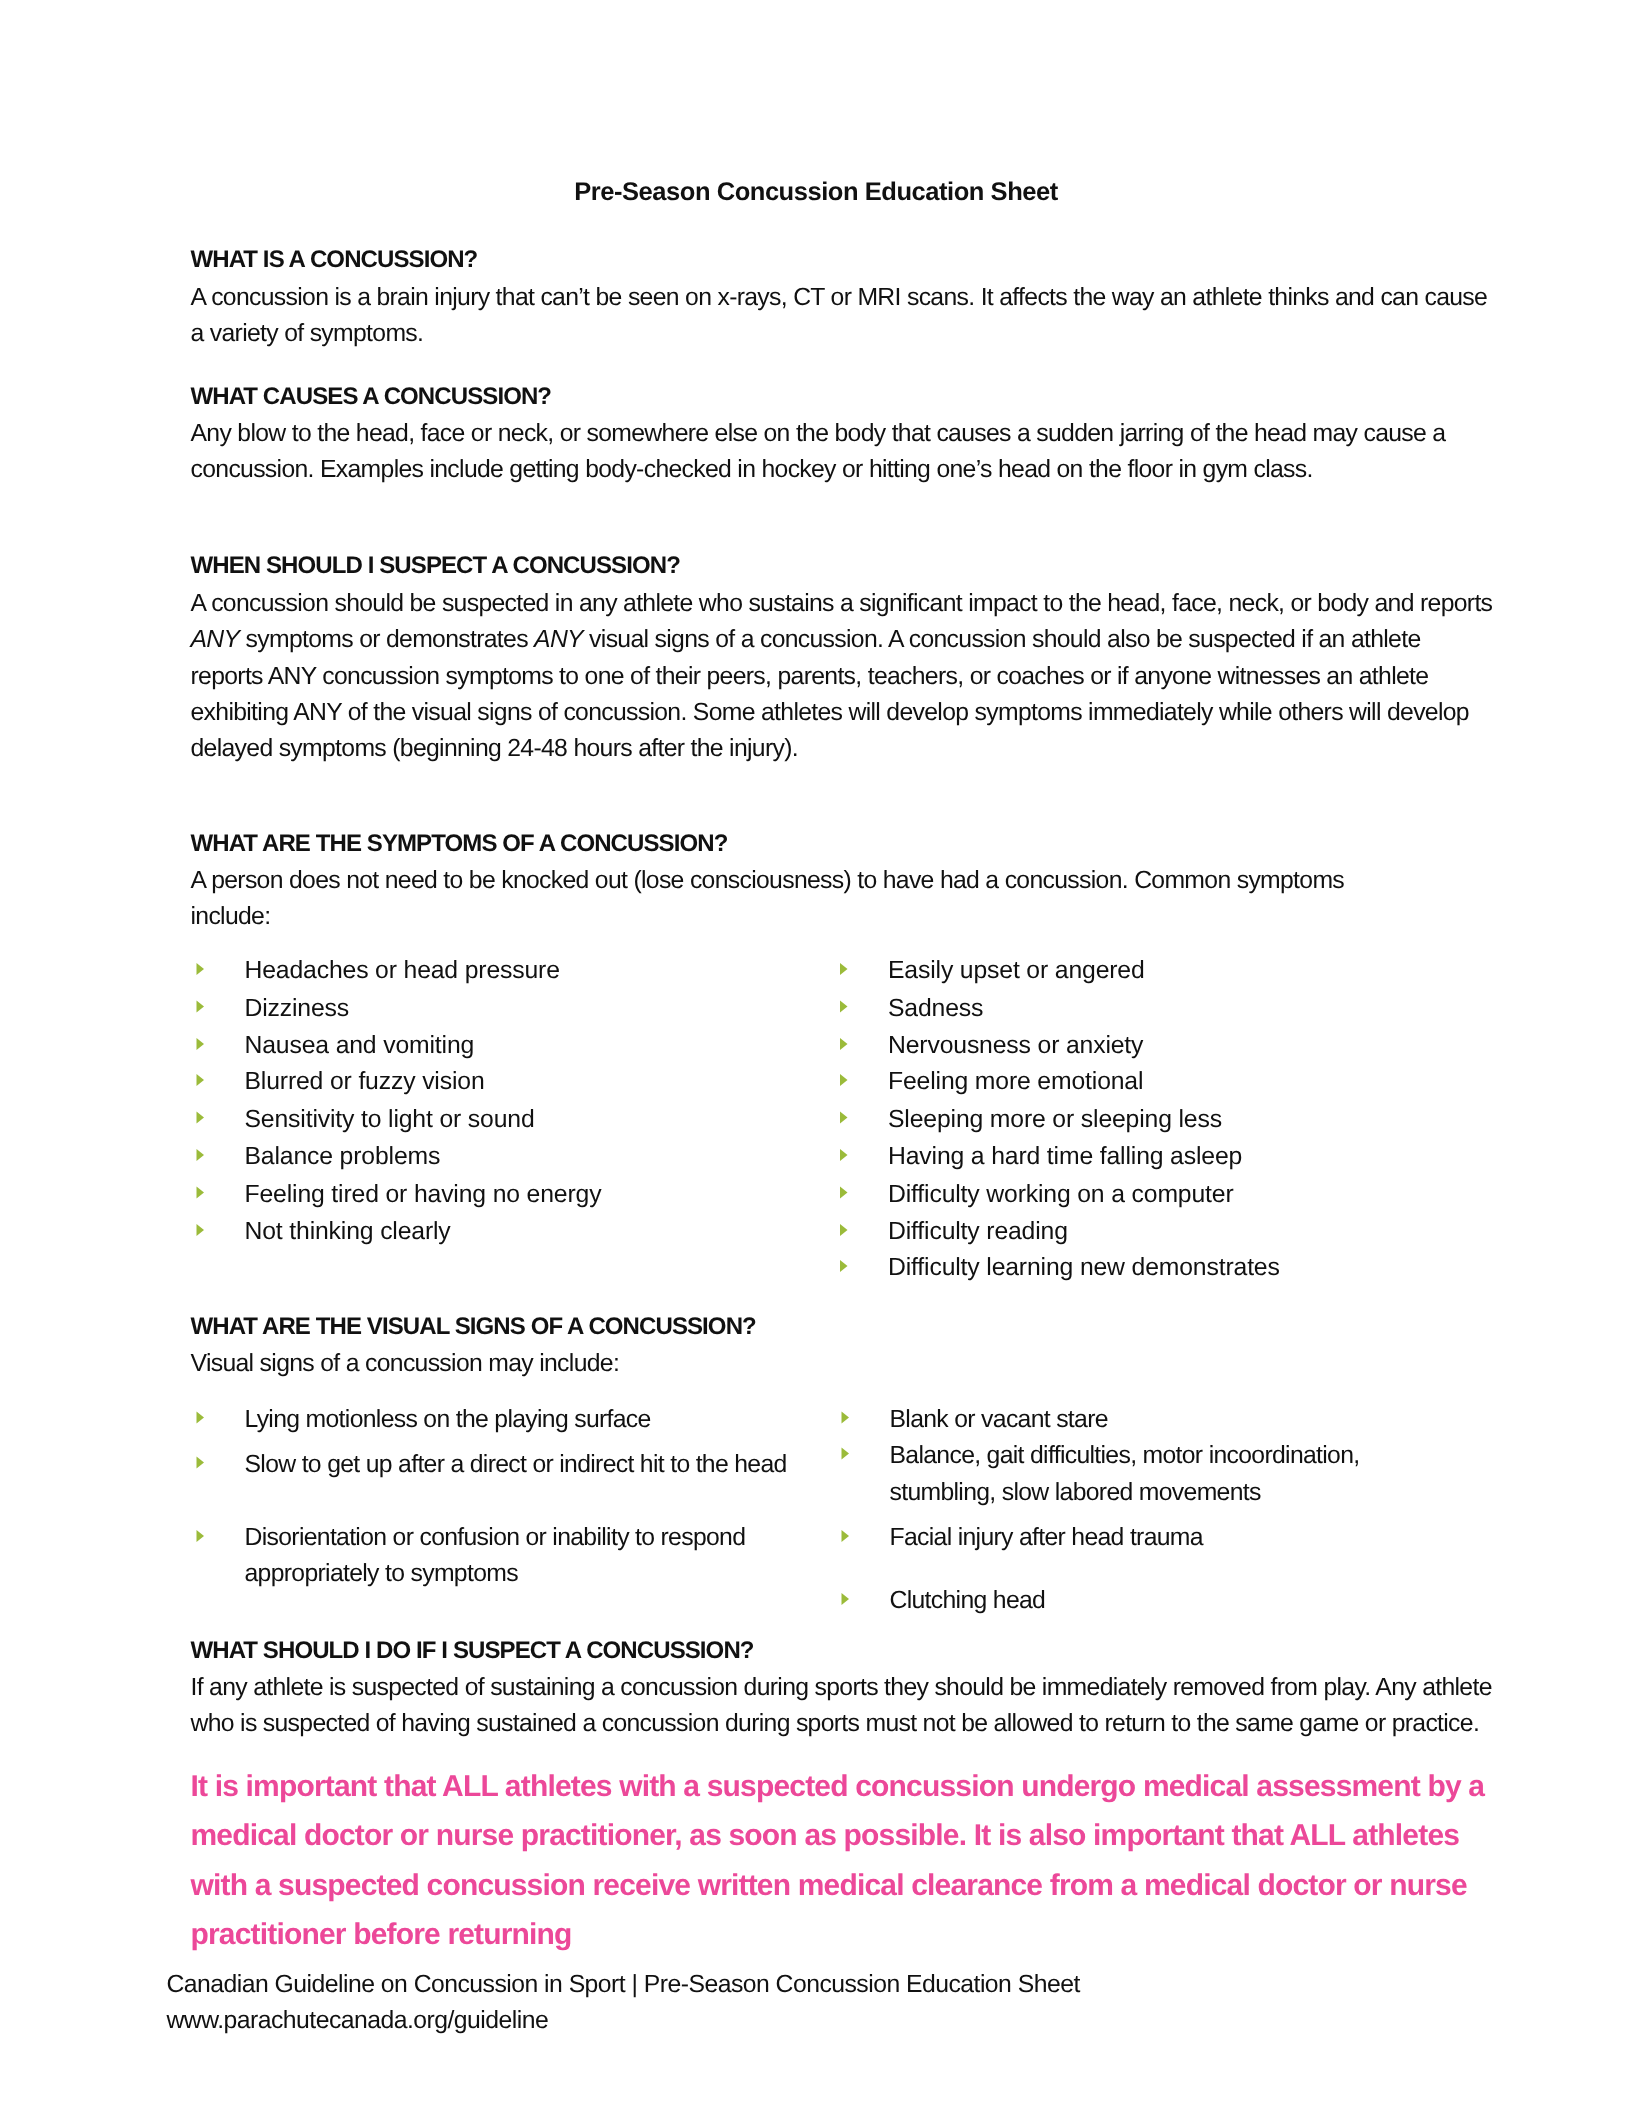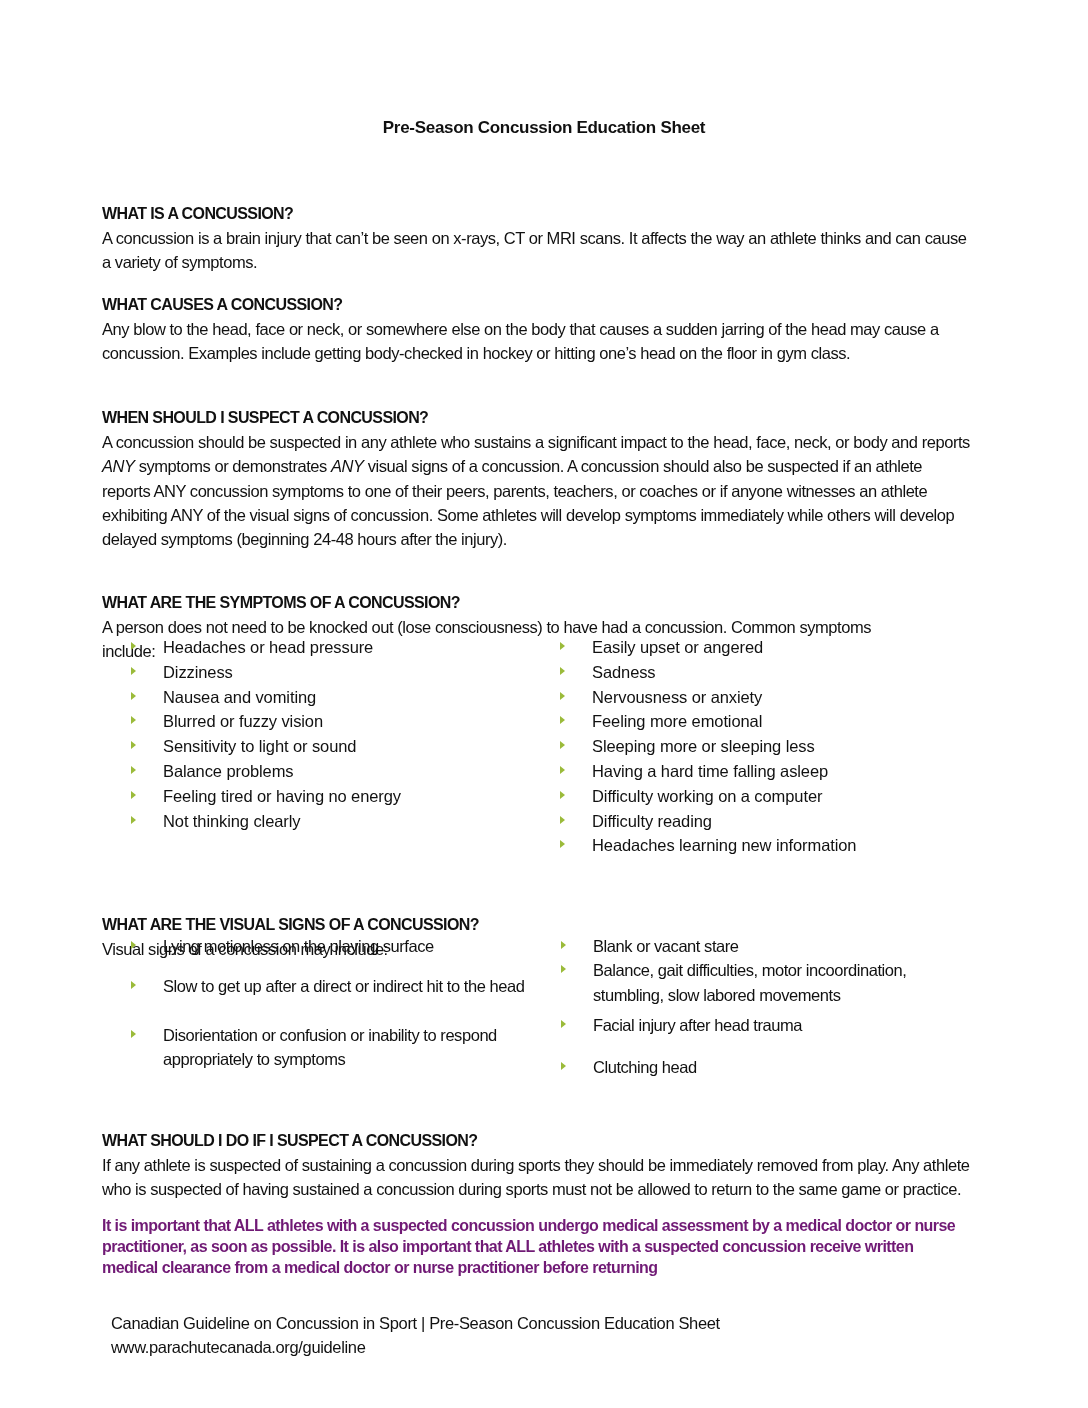--- a/index.html
+++ b/index.html
@@ -1,33 +1,33 @@
 <!DOCTYPE html>
 <html><head>
 <meta charset="utf-8">
 <style>
   html, body { margin: 0; padding: 0; background: #ffffff; }
   body { width: 1088px; height: 1408px; position: relative; overflow: hidden;
          font-family: "Liberation Sans", sans-serif; color: #111; }
   .page { position: absolute; left: 0; top: 0; width: 1004px; height: 1408px; }
   .title { position: absolute; top: 118px; left: 0; width: 1088px; text-align: center;
            font-weight: bold; font-size: 17px; letter-spacing: -0.3px; }
-  .section { position: absolute; left: 102px; width: 870px; margin-top: 40px; }
+  .section { position: absolute; left: 127px; width: 870px; }
   .heading { font-weight: bold; font-size: 16px; letter-spacing: -0.6px; line-height: 24px; height: 24px; }
   .body { font-size: 16.5px; line-height: 24.3px; letter-spacing: -0.45px; }
   .body em { }
   .cols { position: absolute; left: 111px; width: 870px; }
   .col { position: absolute; top: 0; }
   .item { position: relative; font-size: 16.5px; line-height: 24.8px; letter-spacing: -0.1px; padding-left: 52px; }
   .bullet { position: absolute; left: 20px; top: 7px; width: 0; height: 0;
             border-top: 4px solid transparent; border-bottom: 4px solid transparent;
             border-left: 5px solid #9bbb3a; }
   .vis .item { letter-spacing: -0.45px; line-height: 24.3px; }
   .vis .bullet { left: 20px; }
-  .red { color: #701a75; font-weight: bold; font-size: 16px; letter-spacing: -0.55px; line-height: 21px; }
+  .red { color: #ec4899; font-weight: bold; font-size: 20px; letter-spacing: -0.55px; line-height: 33px; }
   .footer { position: absolute; left: 111px; top: 1311px; font-size: 16.5px; line-height: 24.3px; letter-spacing: -0.35px; }
 </style>
 </head>
 <body>
 
 <div class="page">
 
   <div class="title">Pre-Season Concussion Education Sheet</div>
 
   <div class="section" style="top:162px">
@@ -62,31 +62,31 @@
     </div>
     <div class="col" style="left:429px;width:440px">
       <div class="item"><span class="bullet"></span><span>Easily upset or angered</span></div>
       <div class="item"><span class="bullet"></span><span>Sadness</span></div>
       <div class="item"><span class="bullet"></span><span>Nervousness or anxiety</span></div>
       <div class="item"><span class="bullet"></span><span>Feeling more emotional</span></div>
       <div class="item"><span class="bullet"></span><span>Sleeping more or sleeping less</span></div>
       <div class="item"><span class="bullet"></span><span>Having a hard time falling asleep</span></div>
       <div class="item"><span class="bullet"></span><span>Difficulty working on a computer</span></div>
       <div class="item"><span class="bullet"></span><span>Difficulty reading</span></div>
-      <div class="item"><span class="bullet"></span><span>Headaches learning new information</span></div>
+      <div class="item"><span class="bullet"></span><span>Difficulty learning new demonstrates</span></div>
     </div>
   </div>
 
   <div class="section" style="top:873px">
     <div class="heading">WHAT ARE THE VISUAL SIGNS OF A CONCUSSION?</div>
     <div class="body">Visual signs of a concussion may include:</div>
   </div>
   <div class="cols vis" style="top:934px">
     <div class="col" style="left:0;width:420px">
-      <div class="item" style="margin-bottom:16px"><span class="bullet"></span><span>Lying motionless on the playing surface</span></div>
+      <div class="item" style="margin-bottom:6px"><span class="bullet"></span><span>Lying motionless on the playing surface</span></div>
       <div class="item" style="margin-bottom:24px"><span class="bullet"></span><span>Slow to get up after a direct or indirect hit to the head</span></div>
       <div class="item"><span class="bullet"></span><span>Disorientation or confusion or inability to respond appropriately to symptoms</span></div>
     </div>
     <div class="col" style="left:430px;width:440px">
       <div class="item"><span class="bullet"></span><span>Blank or vacant stare</span></div>
       <div class="item" style="margin-bottom:6px"><span class="bullet"></span><span>Balance, gait difficulties, motor incoordination, stumbling, slow labored movements</span></div>
       <div class="item" style="margin-bottom:18px"><span class="bullet"></span><span>Facial injury after head trauma</span></div>
       <div class="item"><span class="bullet"></span><span>Clutching head</span></div>
     </div>
   </div>

